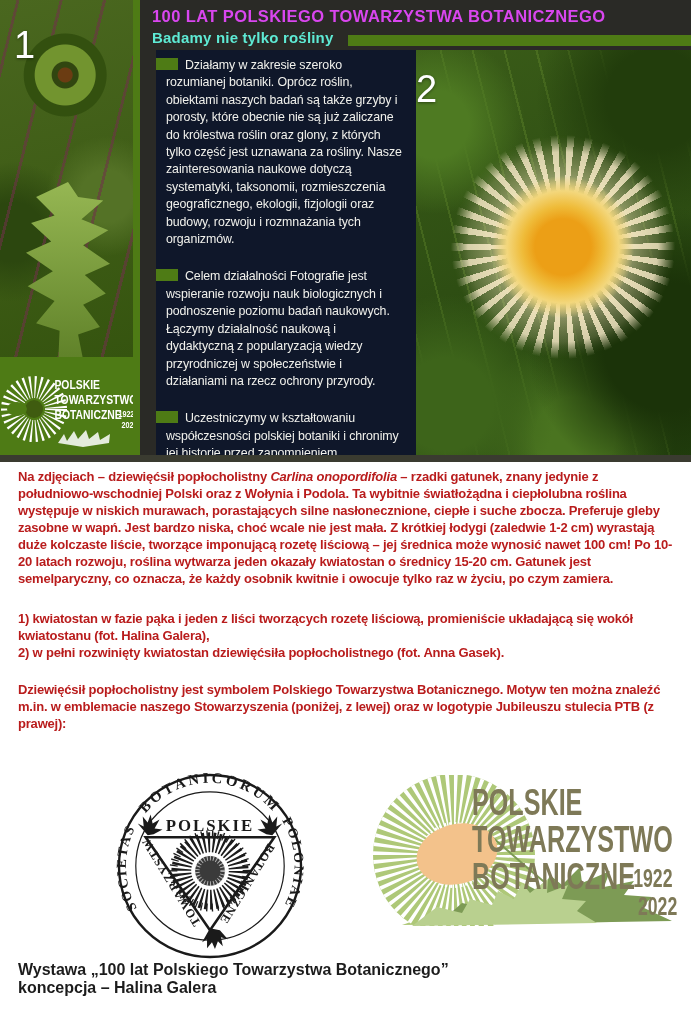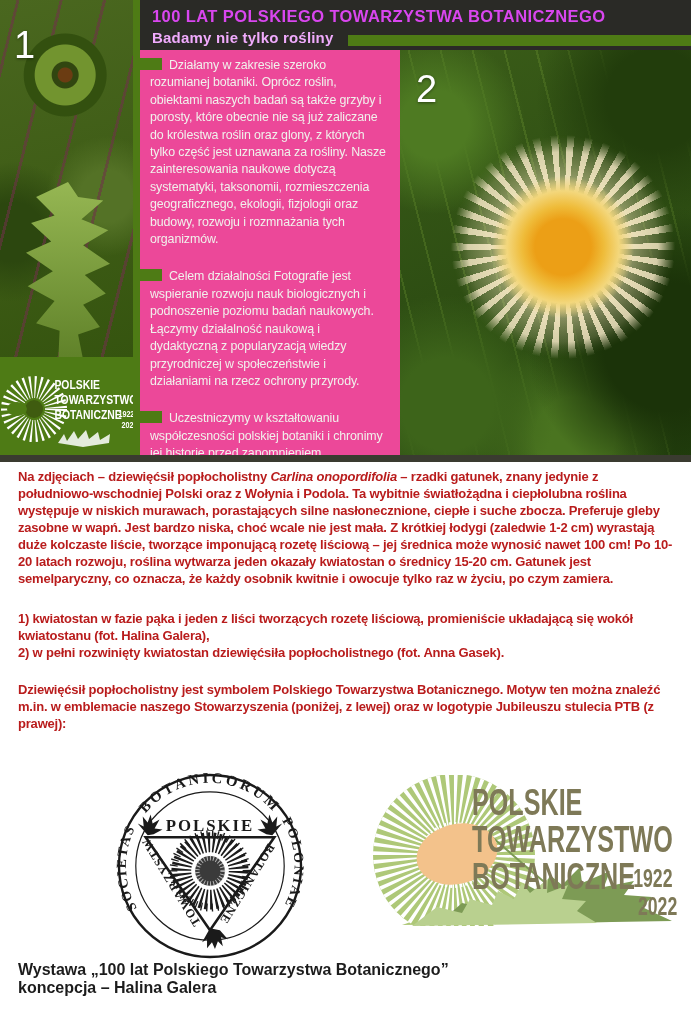--- a/index.html
+++ b/index.html
@@ -37,23 +37,23 @@
     mask-image:radial-gradient(circle,#000 0 32%,rgba(0,0,0,.9) 44%,rgba(0,0,0,0) 52%);}
   .photo-num{position:absolute;color:#ffffff;font-size:38px;font-weight:400;line-height:1;
     text-shadow:0 1px 3px rgba(0,0,0,.45);}
   .num1{left:14px;top:26px;}
   .num2{left:16px;top:20px;}
   .green-strip{position:absolute;left:133px;top:0;width:7px;height:462px;background:#4e7b15;}
   .title-band{position:absolute;left:140px;top:0;width:551px;height:50px;background:#2a2a26;}
   .green-bar{position:absolute;left:348px;top:35px;width:343px;height:11px;background:#4e7b15;z-index:3;}
   .title{position:absolute;left:152px;top:7px;width:535px;color:#d946ef;font-weight:bold;
     font-size:16.5px;letter-spacing:.4px;z-index:4;white-space:nowrap;}
-  .subtitle{position:absolute;left:152px;top:29px;color:#f0abfc;font-weight:bold;
+  .subtitle{position:absolute;left:152px;top:29px;color:#5eead4;font-weight:bold;
     font-size:15px;letter-spacing:.2px;z-index:4;white-space:nowrap;}
-  .text-panel{position:absolute;left:140px;top:50px;width:260px;height:405px;background:#ec4899;
+  .text-panel{position:absolute;left:156px;top:50px;width:260px;height:405px;background:#0f172a;
     padding-top:7px;box-sizing:border-box;}
   .text-panel p{margin:0 12px 20px 10px;color:#f1f1ec;font-size:12.4px;line-height:17.4px;
     letter-spacing:-.1px;}
   .bullet{display:inline-block;width:22px;height:12px;background:#4e7b15;margin-left:-10px;
     margin-right:7px;transform:translateY(1px);}
   .logo-panel{position:absolute;left:0;top:357px;width:133px;height:105px;background:#4e7b15;}
   .collage-edge{position:absolute;left:0;top:455px;width:691px;height:7px;background:#3a3b30;}
   
   .body-text{position:absolute;left:18px;top:468px;width:658px;font-weight:bold;font-size:13px;
     line-height:17px;letter-spacing:-.2px;color:#b91c1c;}

